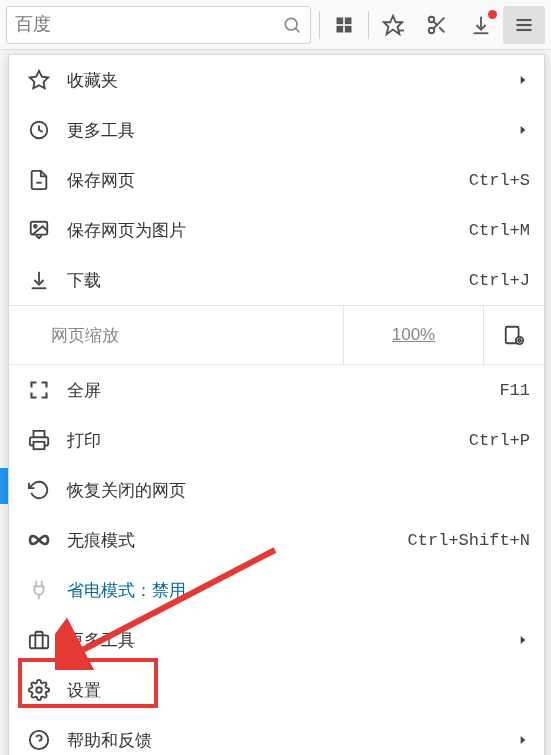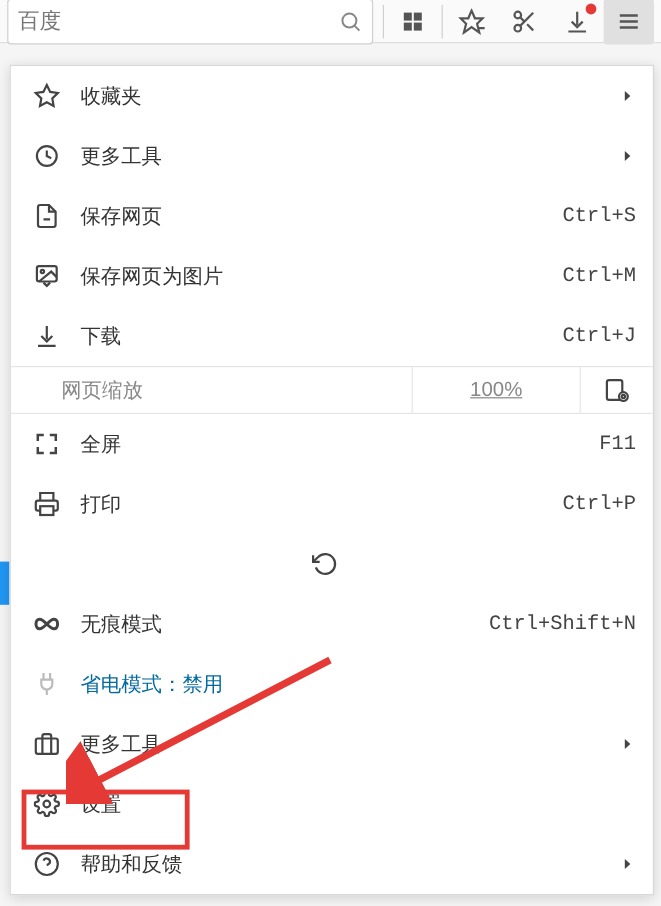--- a/index.html
+++ b/index.html
@@ -7,21 +7,21 @@
       font-family: "Microsoft YaHei", -apple-system, sans-serif;
       width: 551px;
       height: 755px;
       background: #f5f5f5;
       overflow: hidden;
       position: relative;
     }
     .toolbar {
       display: flex;
       align-items: center;
-      height: 36px;
+      height: 50px;
       background: #fafafa;
       border-bottom: 1px solid #ddd;
       padding: 0 6px;
     }
     .search-box {
       flex: 1;
       display: flex;
       align-items: center;
       height: 38px;
       background: #fff;
@@ -102,21 +102,21 @@
       color: #444;
     }
     .menu-label { flex: 1; }
     .menu-shortcut, .menu-arrow { color: #444; font-size: 17px; font-family: Liberation Mono, monospace; }
     .menu-arrow { display: flex; }
     .menu-item.disabled { color: #0369a1; cursor: default; }
     .menu-item.disabled .menu-icon { color: #bbb; }
     .zoom-row {
       display: flex;
       align-items: center;
-      height: 40px;
+      height: 60px;
       border-top: 1px solid #e5e5e5;
       border-bottom: 1px solid #e5e5e5;
       color: #888;
       font-size: 17px;
     }
     .zoom-label {
       flex: 1;
       padding-left: 42px;
       border-right: 1px solid #e5e5e5;
       height: 100%;
@@ -323,20 +323,21 @@
     <span class="menu-shortcut">Ctrl+P</span>
   </div>
 
   <div class="menu-item">
     <span class="menu-icon">
       <svg width="22" height="22" viewBox="0 0 24 24" fill="none" stroke="currentColor" stroke-width="2">
           <polyline points="1,4 1,10 7,10"></polyline>
           <path d="M3.51 15a9 9 0 1 0 2.13-9.36L1 10"></path>
         </svg>
     </span>
+    <span class="menu-label">恢复关闭的网页</span>
   </div>
 
   <div class="menu-item">
     <span class="menu-icon">
       <svg width="24" height="14" viewBox="0 0 24 12" fill="none" stroke="currentColor" stroke-width="2.5">
           <path d="M6 2 C2 2 2 10 6 10 C10 10 14 2 18 2 C22 2 22 10 18 10 C14 10 10 2 6 2"></path>
         </svg>
     </span>
     <span class="menu-label">无痕模式</span>
     <span class="menu-shortcut">Ctrl+Shift+N</span>

